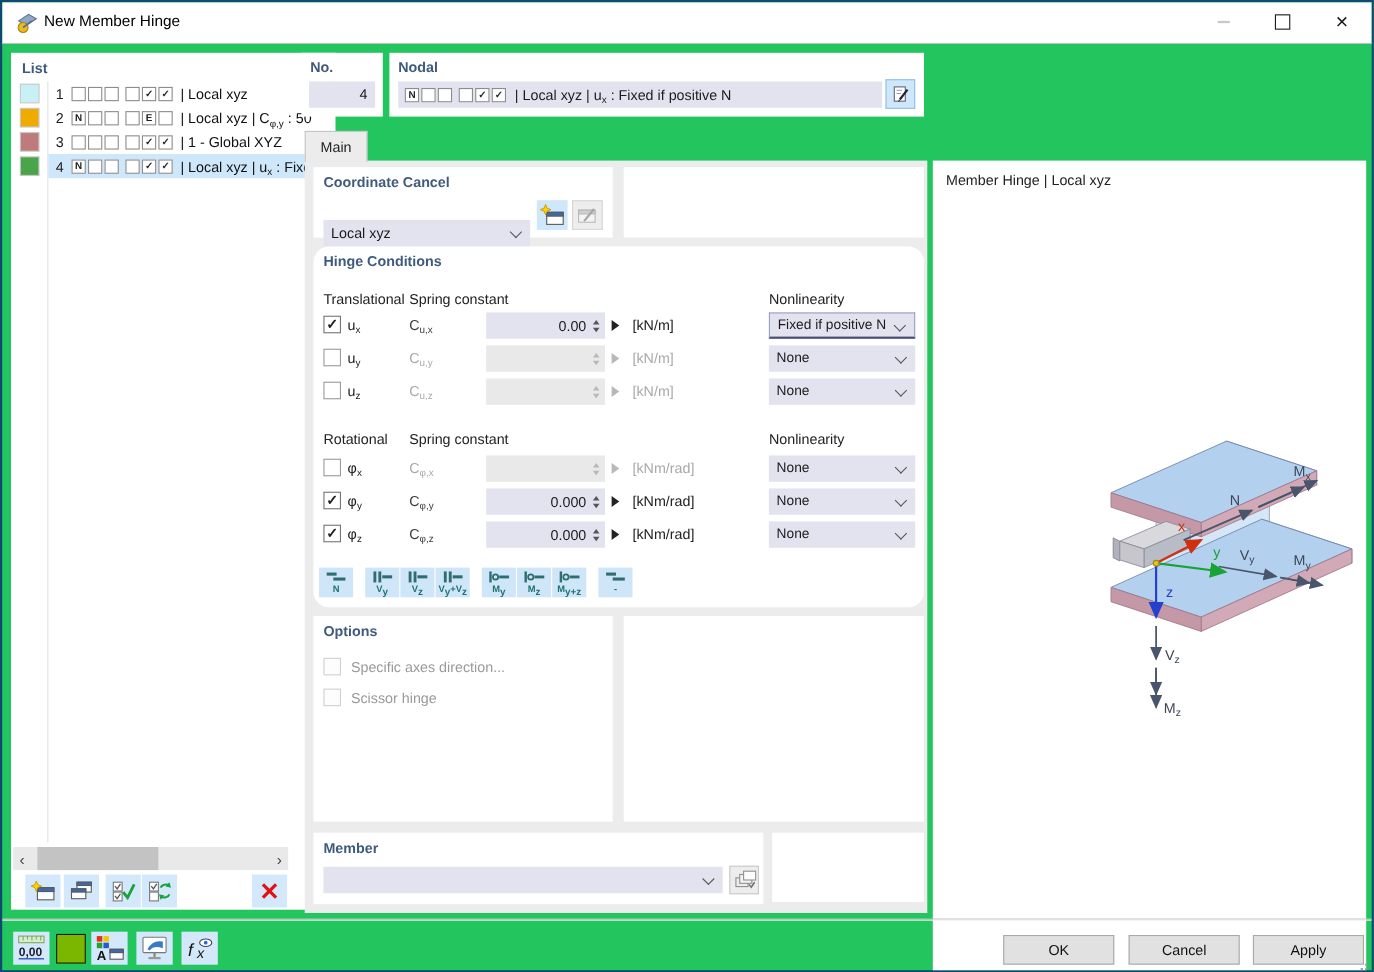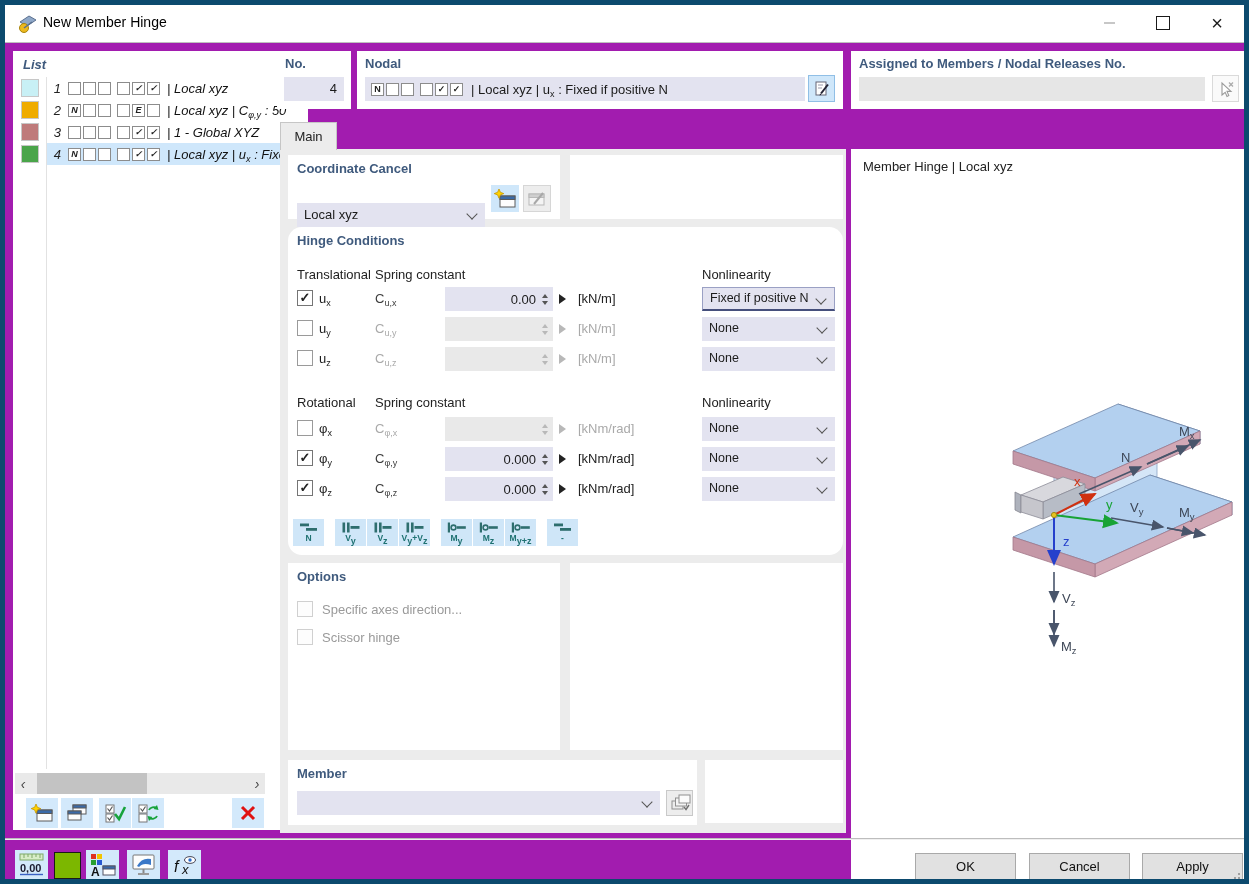--- a/index.html
+++ b/index.html
@@ -1,18 +1,18 @@
 <!DOCTYPE html>
 <html><head>
 <meta charset="utf-8">
 <style>
   html,body{margin:0;padding:0;background:#8a8a8a;}
-  .window{position:relative;width:1249px;height:884px;background:#a21caf;
+  .window{position:relative;width:1249px;height:884px;background:#22c55e;
     font-family:"Liberation Sans",sans-serif;font-size:13px;color:#1b1b1b;
-    border:5px solid #0c4a6e;box-sizing:border-box;overflow:hidden;}
+    border:2px solid #0c4a6e;box-sizing:border-box;overflow:hidden;}
   
   .titlebar{position:absolute;left:0;top:0;right:0;height:37px;background:#fff;border-bottom:1px solid #bfbfbf;}
   .appicon{position:absolute;left:11px;top:8px;}
   .title{position:absolute;left:38px;top:9px;font-size:14px;color:#000;}
   .wbtn{position:absolute;top:0;width:54px;height:36px;display:flex;align-items:center;justify-content:center;}
   .minline{width:11px;height:2px;background:#c7c7c7;}
   .maxbox{width:12px;height:12px;border:1px solid #1a1a1a;}
   .closex{font-size:20px;color:#1a1a1a;line-height:1;}
   
   .panel{position:absolute;background:#fff;box-sizing:border-box;}
@@ -21,21 +21,21 @@
   .field.gray{background:#e6e6e6;}
   .chev{position:absolute;right:9px;top:7px;width:7px;height:7px;border-right:1.5px solid #555;
     border-bottom:1.5px solid #555;transform:rotate(45deg);}
   
   .flags{display:inline-flex;align-items:center;flex:none;}
   .fb{width:13px;height:13px;border:1px solid #8c8c8c;background:#fff;font-size:9px;line-height:11px;
      text-align:center;color:#222;margin-right:2px;box-sizing:border-box;font-weight:700;flex:none;}
   .fgap{width:4px;flex:none;}
   sub{font-size:9px;vertical-align:-3px;line-height:0;}
   
-  #listpanel{left:8px;top:46px;width:295px;height:779px;font-style:italic;}
+  #listpanel{left:8px;top:46px;width:295px;height:779px;}
   #listpanel .ghdr{position:absolute;left:10px;top:6px;}
   .colline{position:absolute;left:33px;top:26px;height:692px;width:1px;background:#e2e2e2;}
   .lrows{position:absolute;left:0;top:26px;right:0;}
   .lrow{position:relative;height:22px;}
   .sw{position:absolute;left:9px;top:3px;width:16px;height:16px;outline:1px solid rgba(0,0,0,.22);}
   .lbody{position:absolute;left:34px;right:1px;top:0;bottom:0;display:flex;align-items:center;
     white-space:nowrap;overflow:hidden;padding-left:3px;}
   .lrow.sel .lbody{background:#cfe7fb;}
   .lnum{width:11px;text-align:right;margin-right:7px;color:#222;flex:none;}
   .llabel{margin-left:5px;color:#111;}
@@ -282,31 +282,20 @@
     <div id="name-edit">
       <svg width="18" height="18">
         <rect x="3" y="2" width="10" height="13" fill="#fff" stroke="#667"></rect>
         <line x1="5" y1="5" x2="10" y2="5" stroke="#99a"></line>
         <line x1="5" y1="8" x2="9" y2="8" stroke="#99a"></line>
         <line x1="8" y1="13.5" x2="15" y2="4.5" stroke="#223" stroke-width="2"></line>
         <polygon points="6.5,15.5 8.5,14.8 7.2,13.5" fill="#223"></polygon>
       </svg>
     </div>
   </div>
-  <div class="panel" id="assignedpanel">
-    <span class="plabel ghdr">Assigned to Members / Nodal Releases No.</span>
-    <div class="field gray" id="assigned-field"></div>
-    <div id="assigned-pick">
-      <svg width="18" height="18">
-        <path d="M5,3 L5,15 L8.2,12.3 L10,16.5 L11.8,15.6 L10,11.4 L14,11.4 Z" fill="#fff" stroke="#9a9a9a" stroke-width="1.1"></path>
-        <line x1="12" y1="2.5" x2="16" y2="6.5" stroke="#aaa" stroke-width="1.2"></line>
-        <line x1="16" y1="2.5" x2="12" y2="6.5" stroke="#aaa" stroke-width="1.2"></line>
-      </svg>
-    </div>
-  </div>
 
   <div id="content"></div>
   <div id="tab">Main</div>
 
   <div class="panel" id="coordpanel">
     <span class="inhdr ghdr">Coordinate Cancel</span>
     <div class="dd" id="coord-dd">
       <span>Local xyz</span>
       <i class="chev"></i>
     </div>

